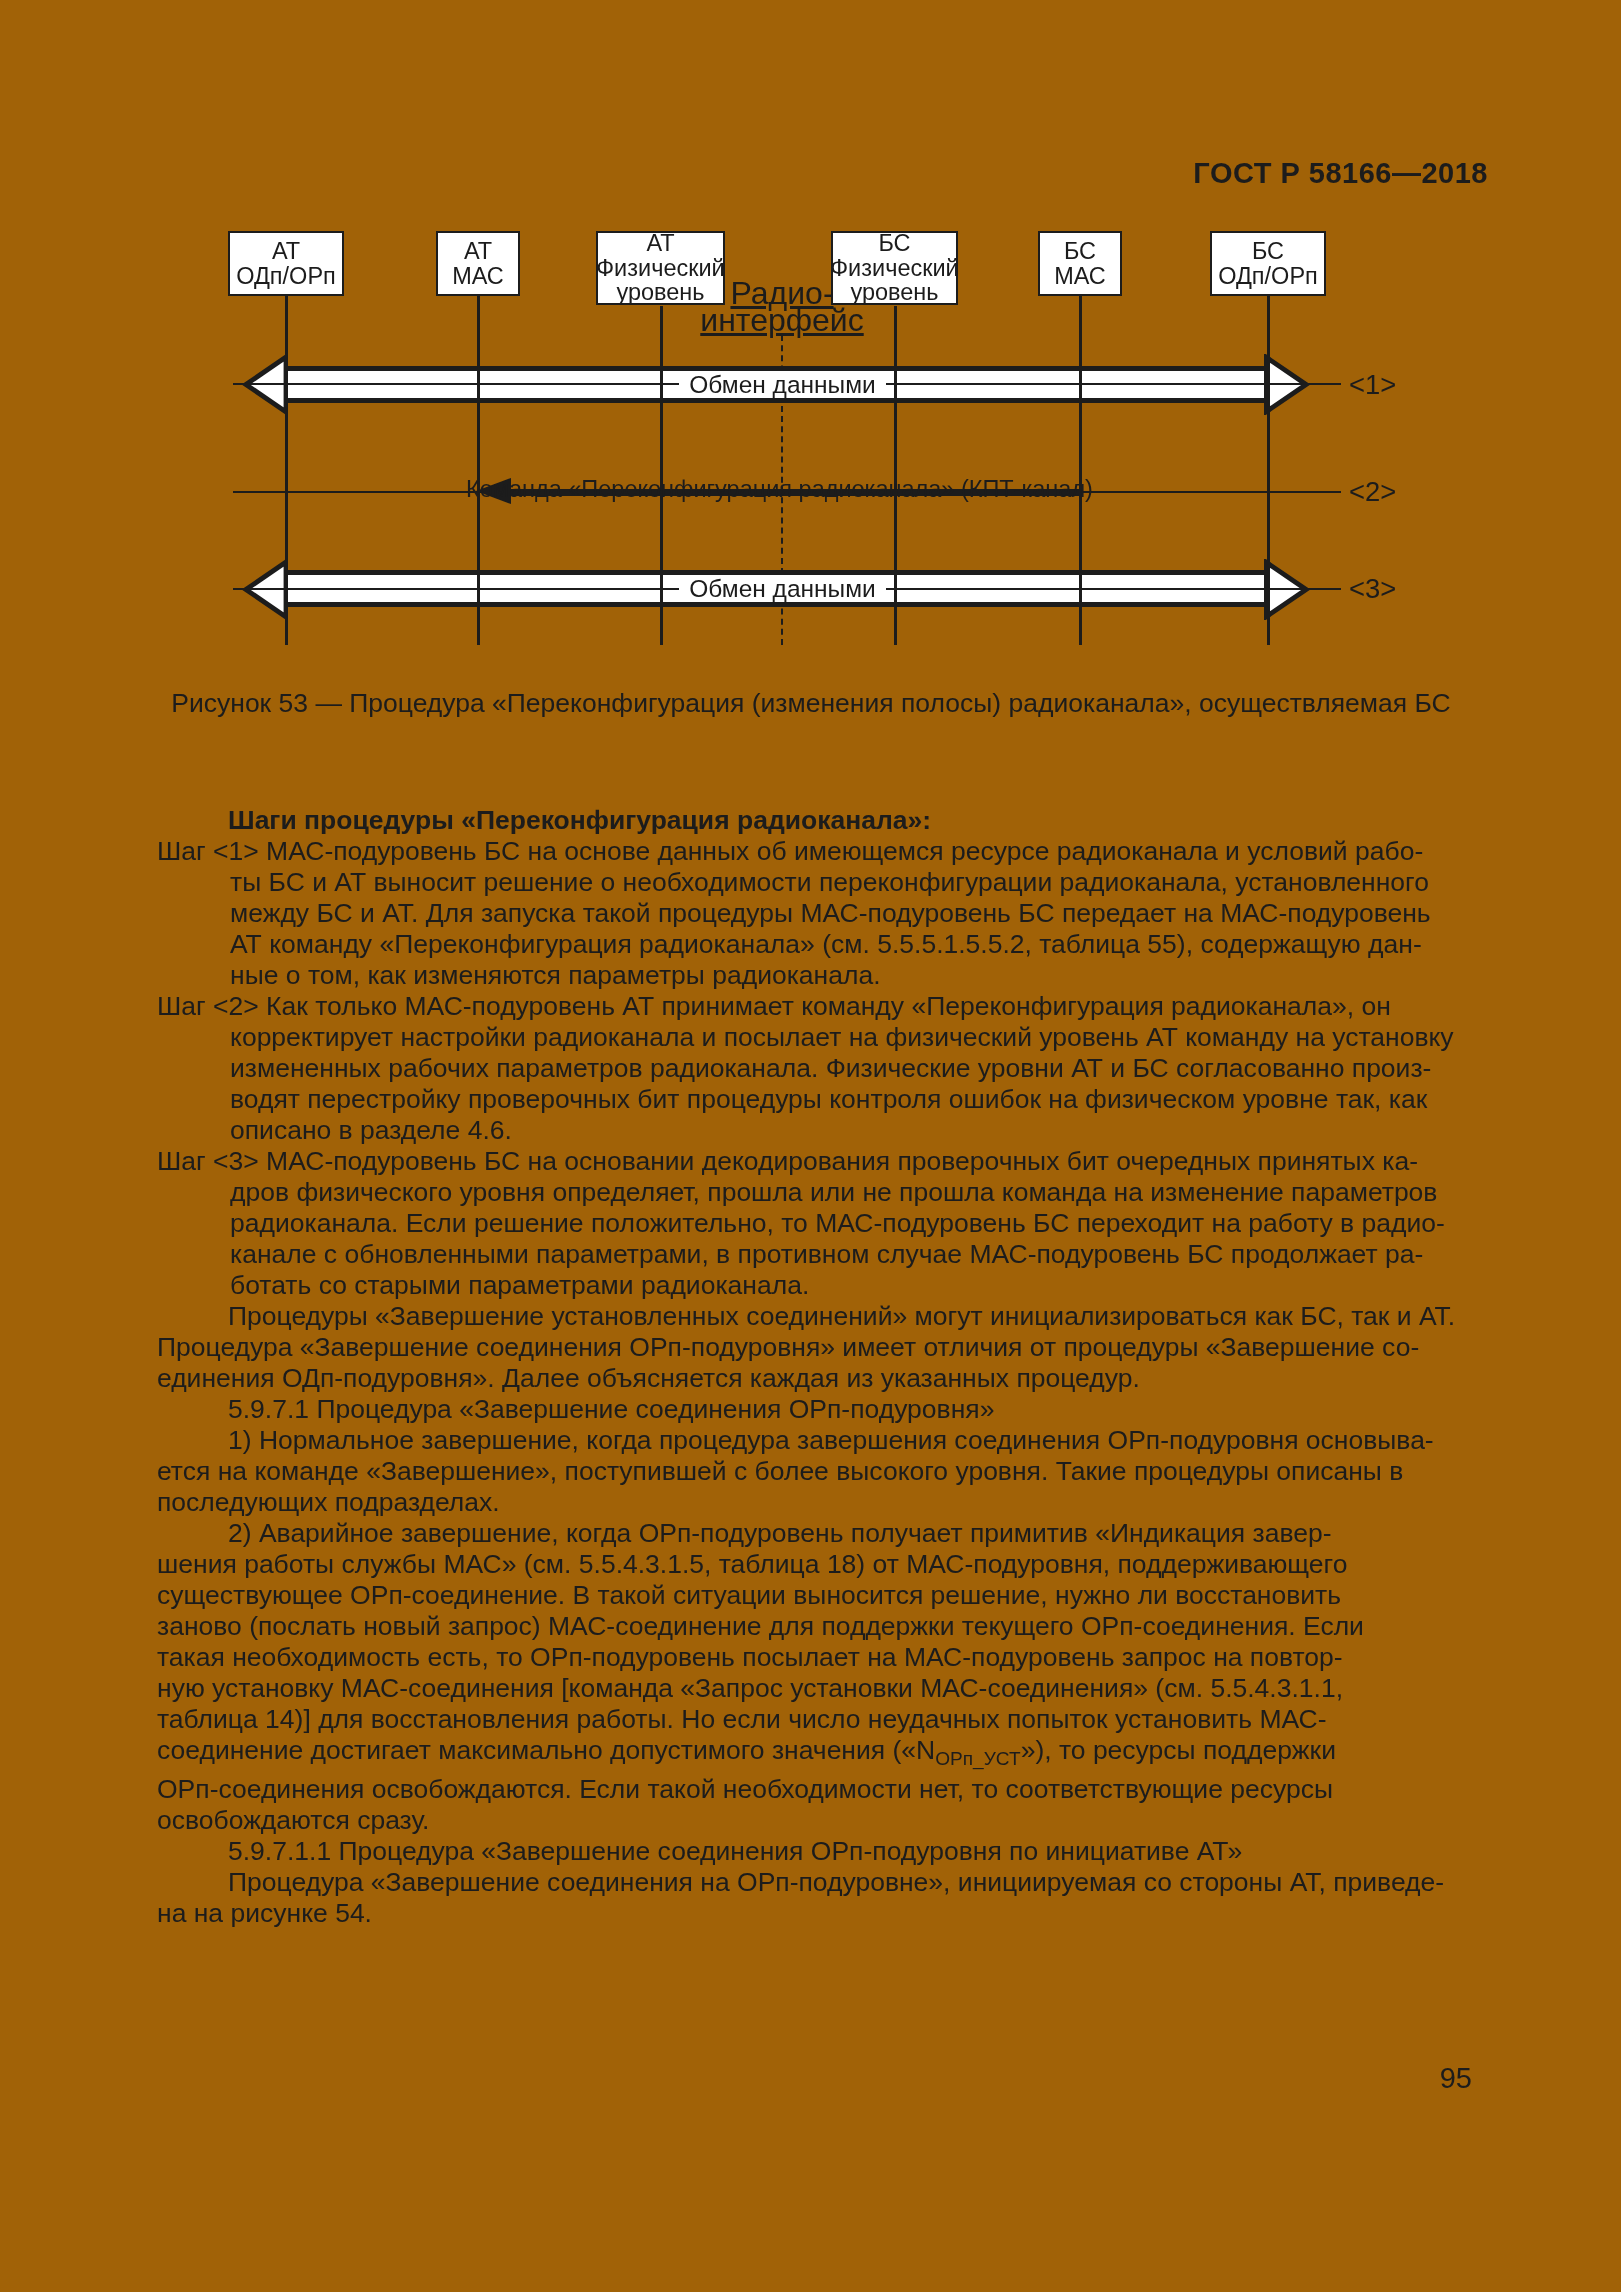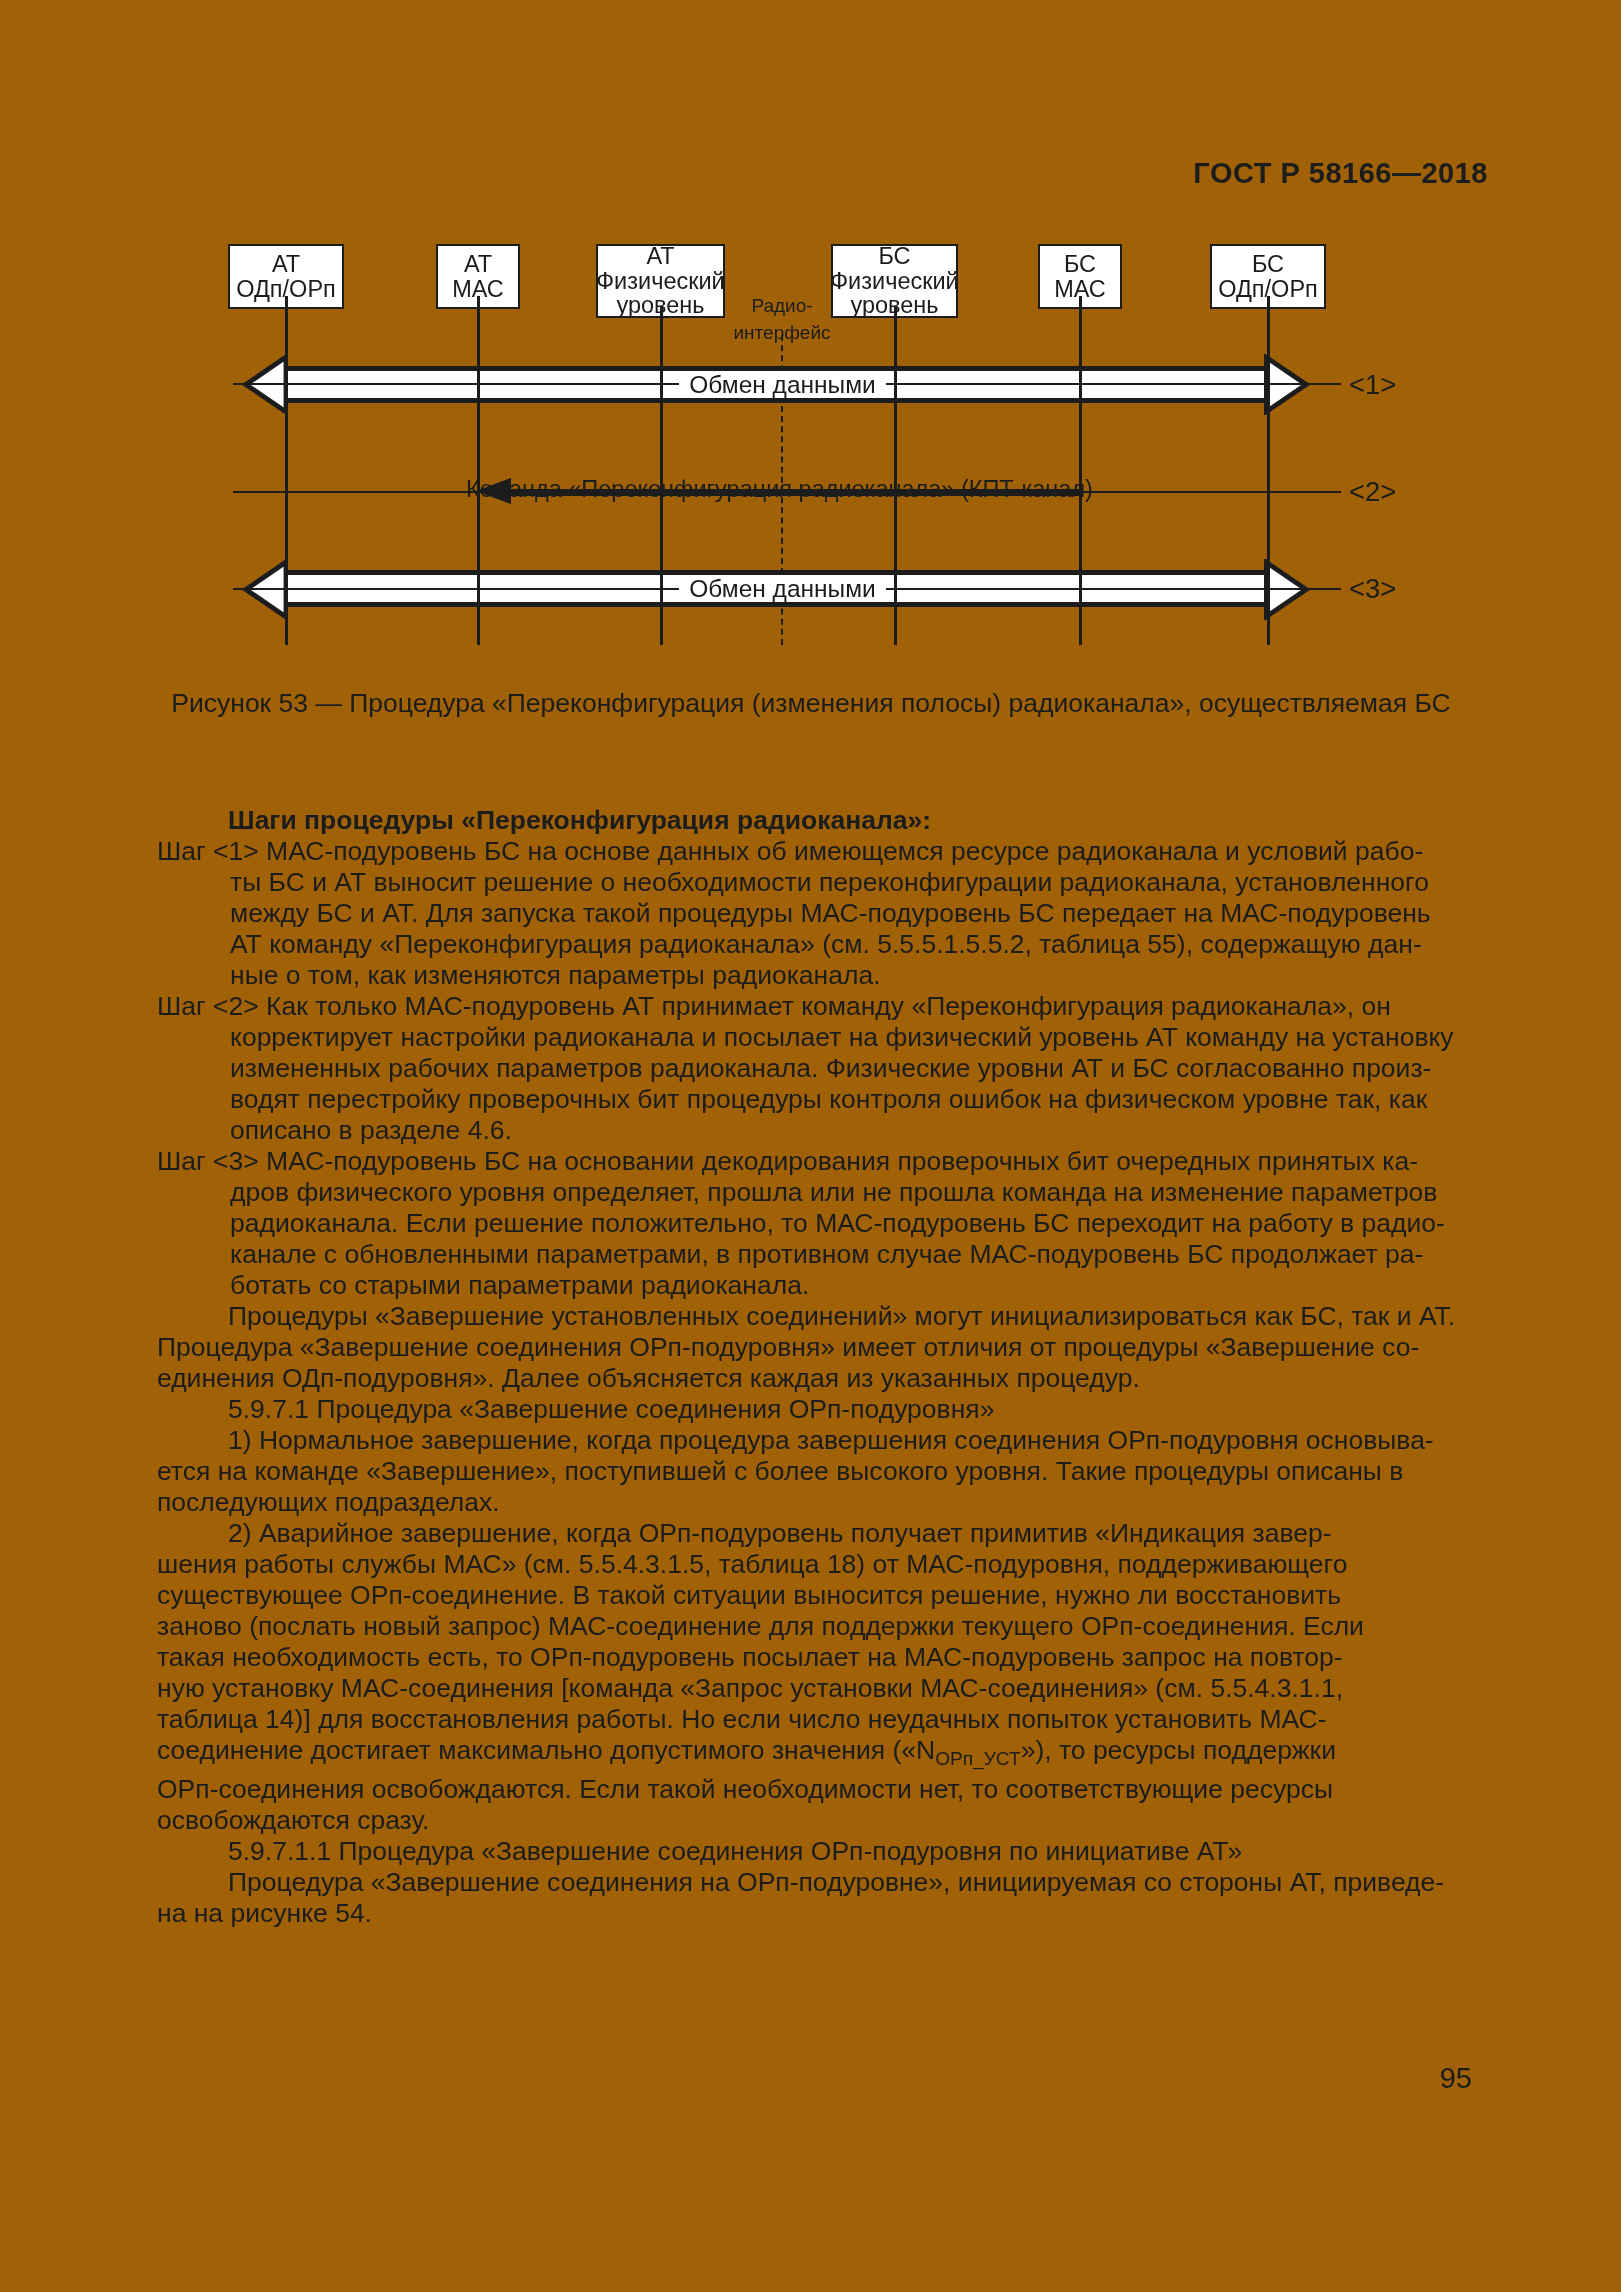--- a/index.html
+++ b/index.html
@@ -1,21 +1,21 @@
 <!DOCTYPE html>
 <html><head>
 <meta charset="utf-8">
 <style>
   html,body{margin:0;padding:0;background:#e8e8e8;}
   .page{
     position:relative;width:1621px;height:2293px;background:#a16207;
     font-family:"Liberation Sans",sans-serif;color:#1c1c1c;overflow:hidden;
     margin:0 auto;
   }
-  .prelines{white-space:pre-line;margin-top:13px;}
+  .prelines{white-space:pre-line;}
   
   .doc-header{
     position:absolute;top:157px;left:157px;width:1331px;
     text-align:right;font-size:29px;font-weight:bold;letter-spacing:0.5px;
   }
   
   .figure{position:absolute;top:0;left:0;width:1621px;height:755px;}
   .fbox{
     position:absolute;top:231px;border:2.9px solid #1c1c1c;background:#fff;
     display:flex;flex-direction:column;justify-content:center;align-items:center;
@@ -29,21 +29,21 @@
   .fbox.b6{left:1210px;width:116px;height:65px;}
   .lifeline{position:absolute;width:2.9px;background:#1c1c1c;z-index:3;}
   .ll1{left:285px;top:296px;height:349px;}
   .ll2{left:477px;top:296px;height:349px;}
   .ll3{left:660px;top:306px;height:339px;}
   .ll4{left:894px;top:306px;height:339px;}
   .ll5{left:1079px;top:296px;height:349px;}
   .ll6{left:1267px;top:296px;height:349px;}
   .radio-label{
     position:absolute;left:684px;top:280px;width:196px;text-align:center;
-    font-size:19px;line-height:26.5px;z-index:4;background:transparent;
+    font-size:32px;line-height:26.5px;z-index:4;background:transparent;text-decoration:underline;
   }
   .radio-dash{position:absolute;left:781px;top:335px;height:310px;width:0;
     border-left:2.9px dashed #1c1c1c;z-index:1;}
   
   .bigbody{
     position:absolute;left:287px;width:979px;height:37px;box-sizing:border-box;
     border-top:5.9px solid #1c1c1c;border-bottom:5.9px solid #1c1c1c;background:#fff;z-index:2;
   }
   .a1 .bigbody{top:366px;}
   .a3 .bigbody{top:570px;}

